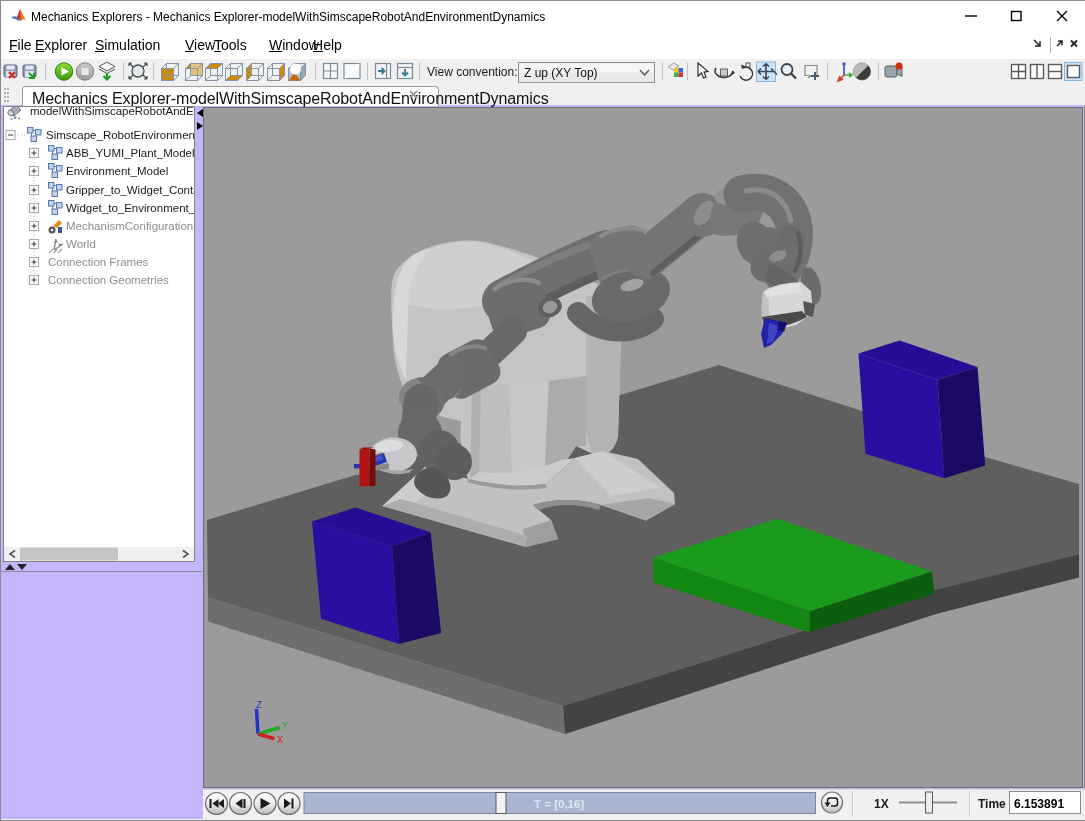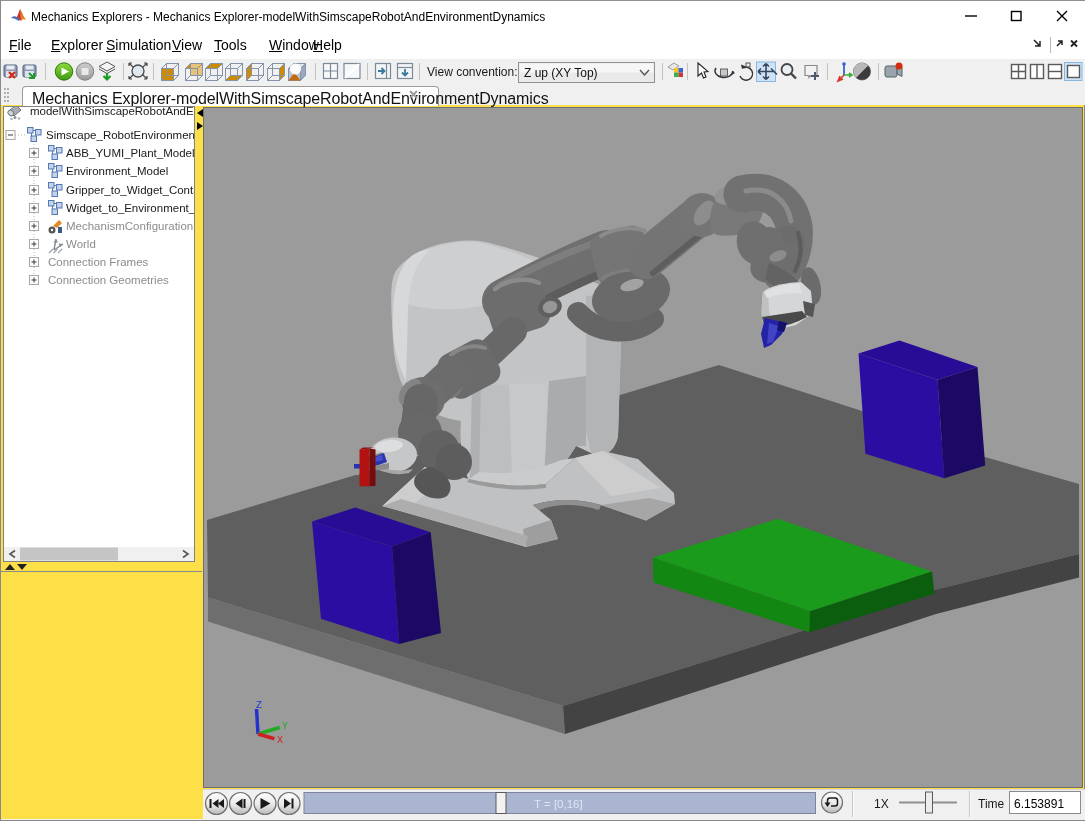--- a/index.html
+++ b/index.html
@@ -1,52 +1,52 @@
 <!DOCTYPE html>
 <html><head>
 <meta charset="utf-8">
 <style>
 html,body{margin:0;padding:0;}
 body{width:1085px;height:821px;overflow:hidden;font-family:"Liberation Sans",sans-serif;background:#f0f0f0;}
-#win{position:absolute;left:0;top:0;width:1085px;height:821px;background:#fde047;border-left:1px solid #898989;border-right:1px solid #898989;border-top:1px solid #8f8f8f;box-sizing:border-box;}
+#win{position:absolute;left:0;top:0;width:1085px;height:821px;background:#c4b5fd;border-left:1px solid #898989;border-right:1px solid #898989;border-top:1px solid #8f8f8f;box-sizing:border-box;}
 .abs{position:absolute;}
 #titlebar{left:0;top:0;width:1085px;height:31px;background:#fff;}
 #titletext{left:30px;top:9px;font-size:12px;color:#000;}
 #menubar{left:0;top:31px;width:1085px;height:26px;background:#fff;}
 .mi{position:absolute;top:5px;font-size:14px;color:#000;}
 #toolbar{left:0;top:57px;width:1085px;height:27px;background:#f0f0f0;border-top:1px solid #fdfdfd;}
 #tabrow{left:0;top:84px;width:1085px;height:20px;background:#f0f0f0;}
 #tab{left:21px;top:85px;width:417px;height:20px;background:#fff;border:1px solid #9a9a9a;border-bottom:none;border-radius:4px 4px 0 0;box-sizing:border-box;}
 #tabtext{left:31px;top:89px;font-size:16px;color:#111;letter-spacing:-0.1px;}
 #treepanel{left:2px;top:105px;width:192px;height:456px;background:#fff;border:1px solid #828282;box-sizing:border-box;overflow:hidden;}
 #viewport{left:202px;top:106px;width:880px;height:681px;background:#9b9b9b;border:1px solid #6e6e6e;box-sizing:border-box;}
-#playbar{left:202px;top:788px;width:883px;height:22px;background:#f0f0f0;}
+#playbar{left:202px;top:788px;width:883px;height:22px;background:#f0f0f0;font-weight:bold;}
 #botline{left:0;top:818px;width:1085px;height:3px;background:#f0f0f0;border-bottom:2px solid #8a8a8a;box-sizing:border-box;}
 </style>
 </head>
 <body>
 <div id="win">
   <div id="titlebar" class="abs">
     <svg class="abs" style="left:9px;top:6px" width="18" height="18" viewBox="0 0 18 18">
       <path d="M1,11 C3,9 5,9 7,10 L10,5 L12,9 L9,14 C6,12 3,11 1,11 Z" fill="#4a6fb5"></path>
       <path d="M7,10 L10,2 L13,8 L11,14 Z" fill="#c33"></path>
       <path d="M10,2 L13,8 L16,13 C14,12 12,12 11,14 Z" fill="#e08020"></path>
     </svg>
     <span id="titletext" class="abs">Mechanics Explorers - Mechanics Explorer-modelWithSimscapeRobotAndEnvironmentDynamics</span>
     <svg class="abs" style="left:955px;top:0px" width="130" height="31" viewBox="0 0 130 31">
       <path d="M9,15 h12" stroke="#000" stroke-width="1.4"></path>
       <rect x="55.5" y="10.5" width="9.5" height="9" fill="none" stroke="#000" stroke-width="1.4"></rect>
       <path d="M101,10 l10,10 M111,10 l-10,10" stroke="#000" stroke-width="1.4"></path>
     </svg>
   </div>
   <div id="menubar" class="abs">
     <span class="mi" style="left:8px"><u>F</u>ile</span>
-    <span class="mi" style="left:50px"><u>E</u>xplorer</span>
-    <span class="mi" style="left:105px"><u>S</u>imulation</span>
-    <span class="mi" style="left:171px"><u>V</u>iew</span>
+    <span class="mi" style="left:34px"><u>E</u>xplorer</span>
+    <span class="mi" style="left:94px"><u>S</u>imulation</span>
+    <span class="mi" style="left:184px"><u>V</u>iew</span>
     <span class="mi" style="left:213px"><u>T</u>ools</span>
     <span class="mi" style="left:268px"><u>W</u>indow</span>
     <span class="mi" style="left:312px"><u>H</u>elp</span>
     <svg class="abs" style="left:1028px;top:5px" width="55" height="16" viewBox="0 0 55 16">
       <path d="M5,3 l6,6 m0,-5 v5 h-5" stroke="#222" stroke-width="1.5" fill="none"></path>
       <line x1="21.5" y1="0" x2="21.5" y2="16" stroke="#b5b5b5"></line>
       <path d="M28,9 l5,-5 m0,4 v-4 h-4" stroke="#222" stroke-width="1.5" fill="none"></path>
       <path d="M42,3.5 l6,6 m0,-6 l-6,6" stroke="#222" stroke-width="1.8" fill="none"></path>
     </svg>
   </div>

